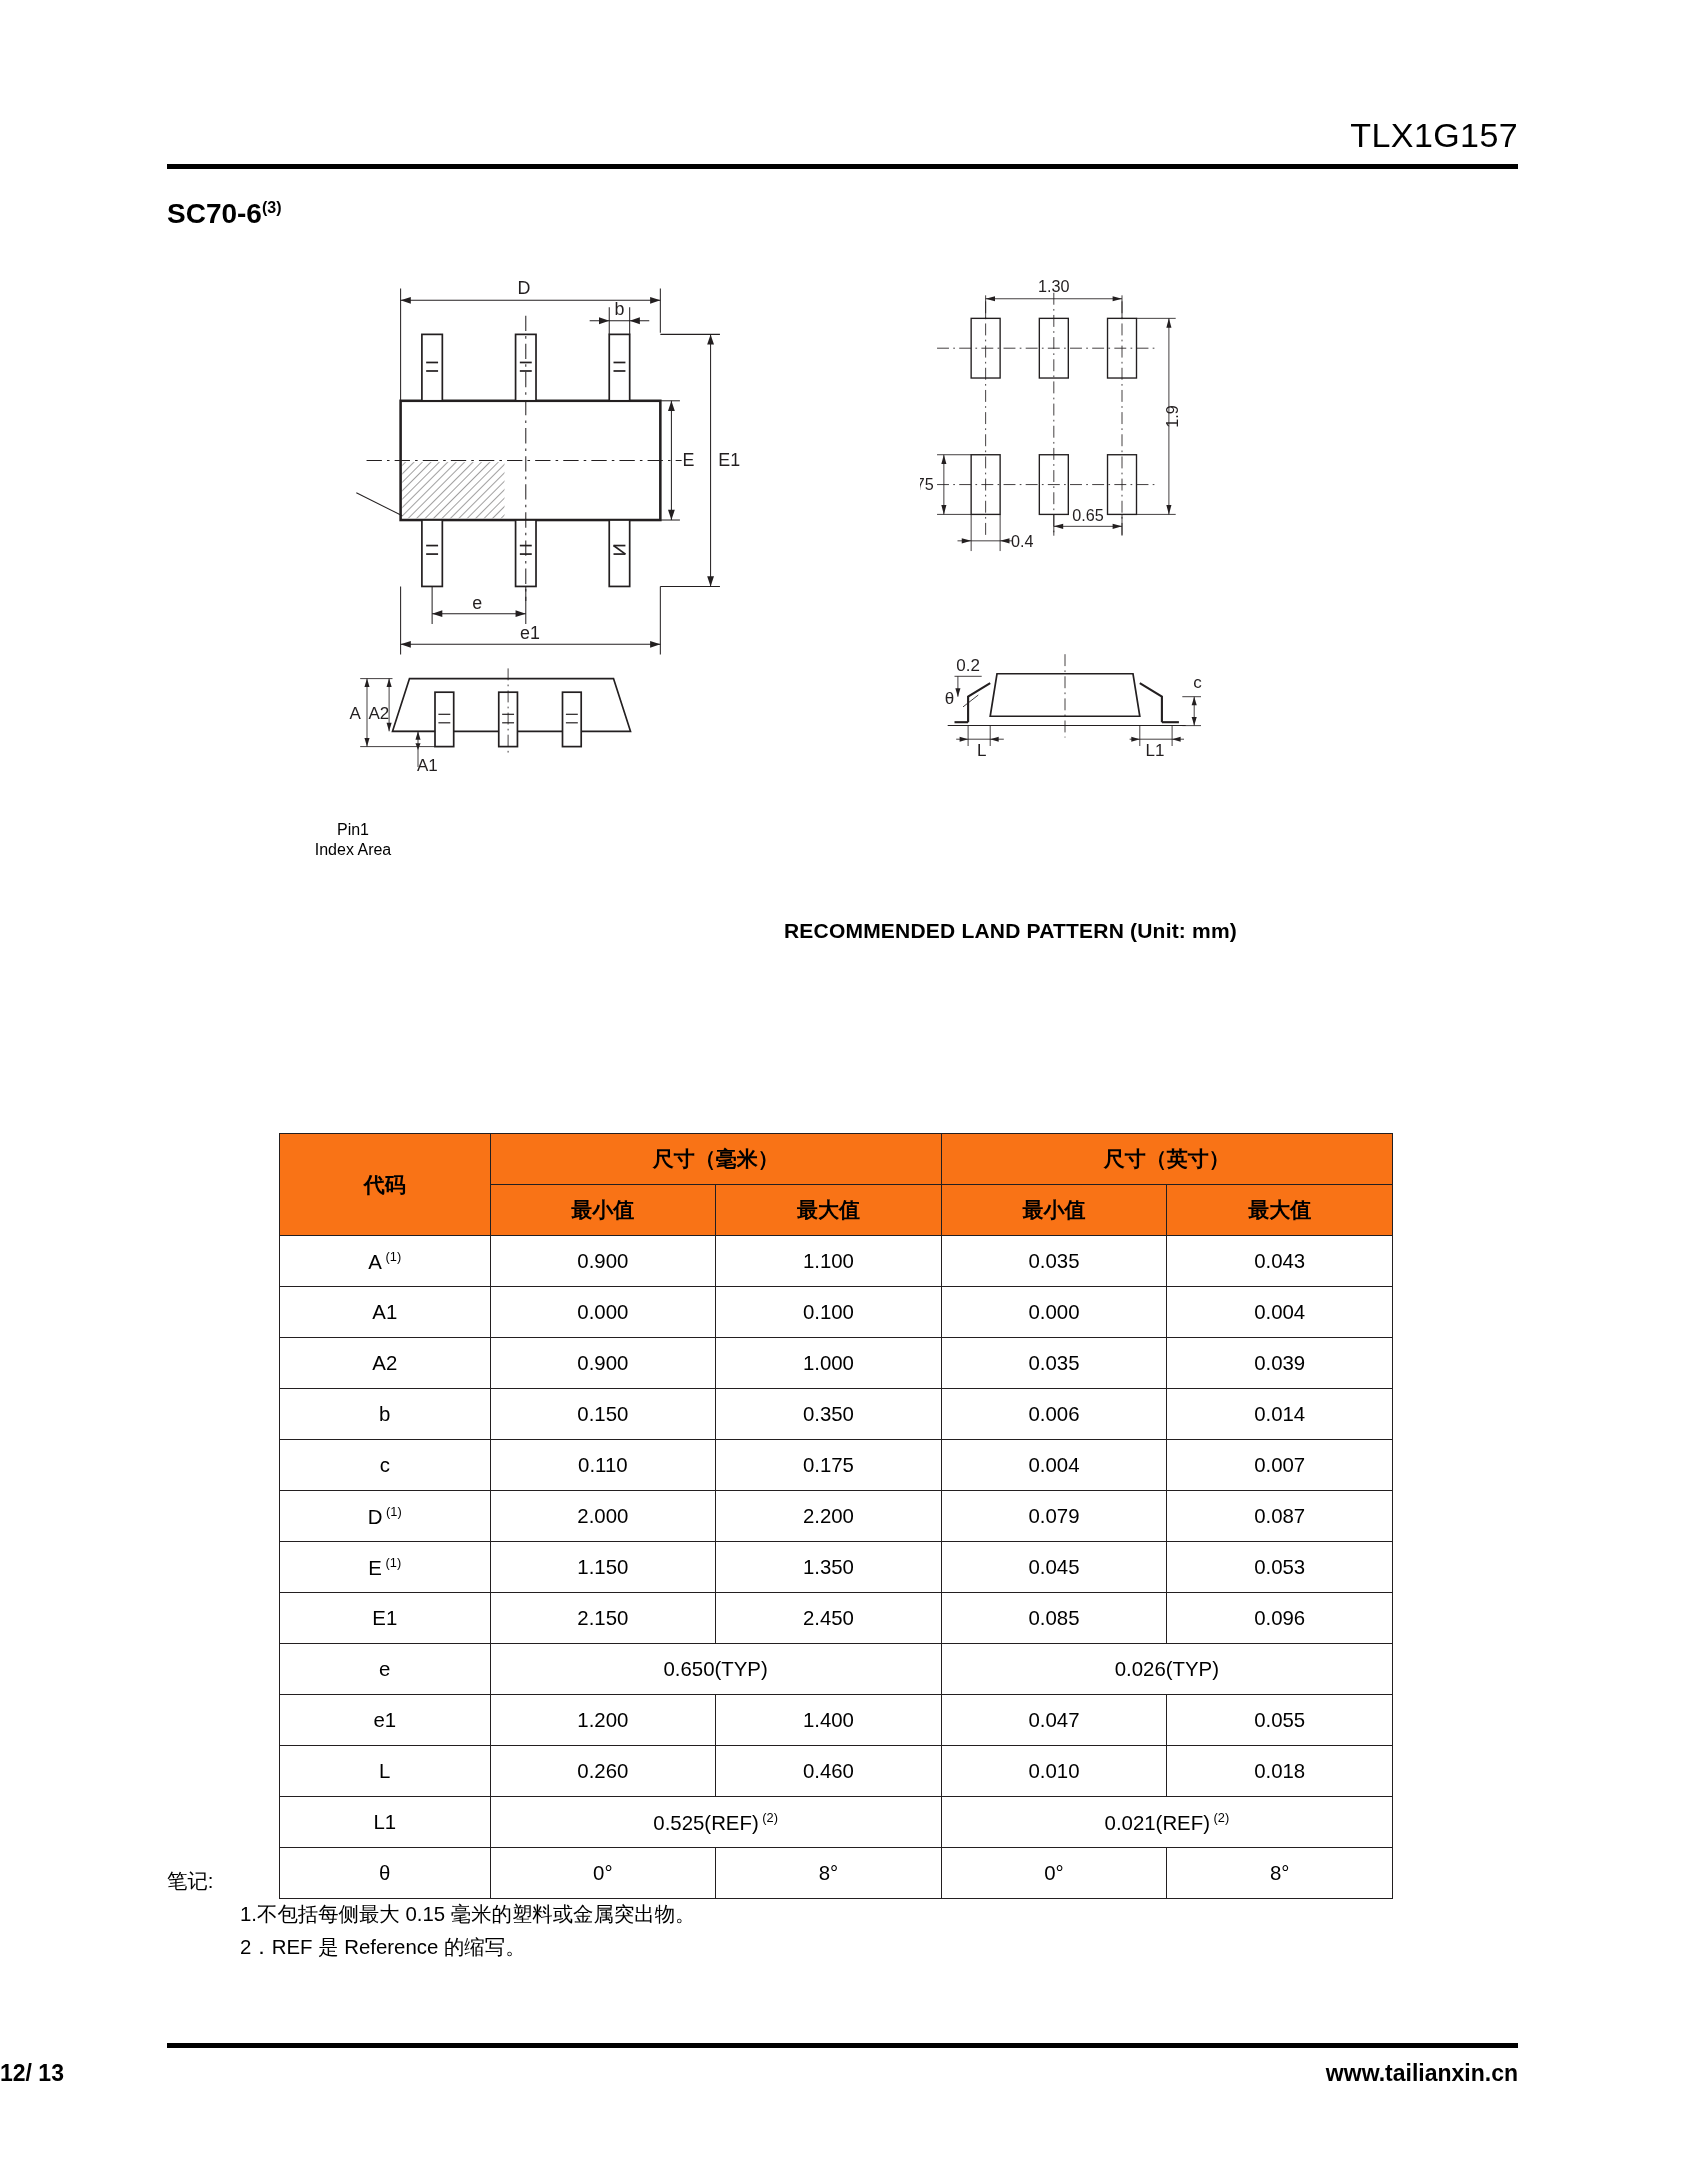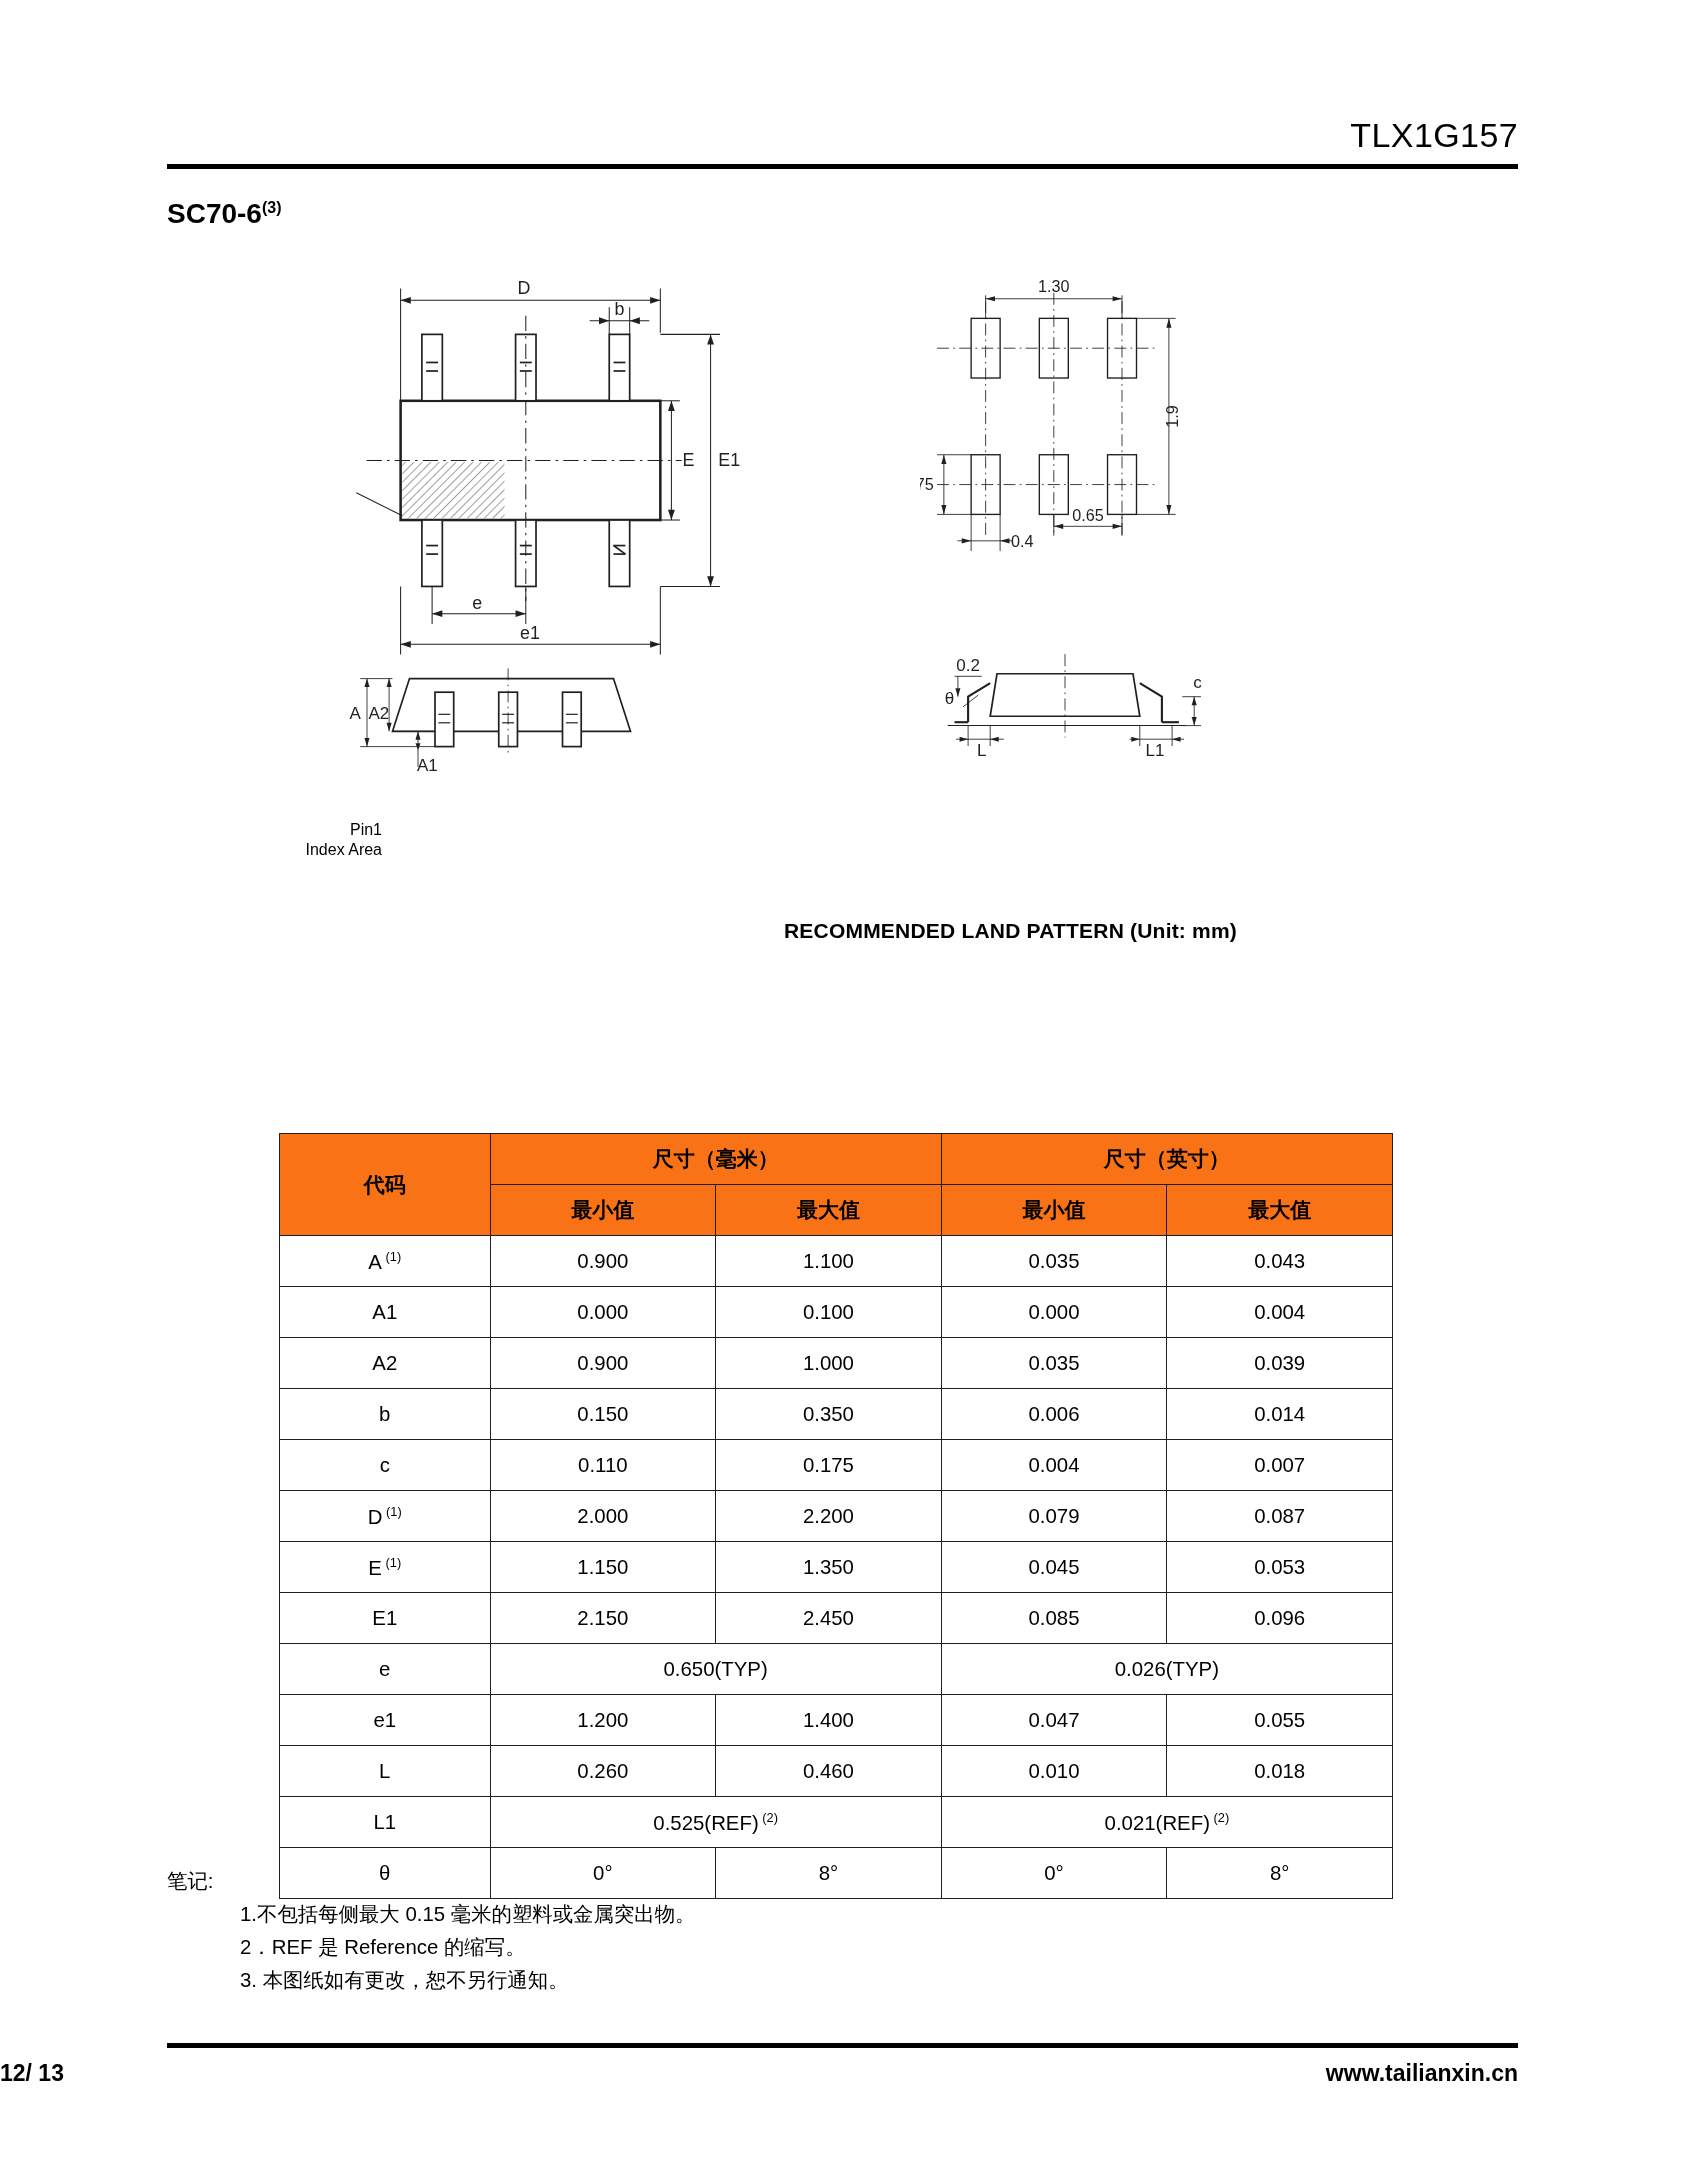--- a/index.html
+++ b/index.html
@@ -67,25 +67,25 @@
     position: absolute;
     left: 784px;
     top: 663px;
     font-size: 21px;
     font-weight: bold;
     letter-spacing: 0.2px;
   }
 
   .pin1-label {
     position: absolute;
-    left: 288px;
+    left: 306px;
     top: 564px;
     font-size: 16px;
     line-height: 1.28;
-    text-align: right;
+    text-align: center;
     width: 94px;
   }
 
   
   .dim-table {
     position: absolute;
     left: 279px;
     top: 1133px;
     width: 1114px;
     border-collapse: collapse;
@@ -510,21 +510,20 @@
           <td class="val">0°</td>
           <td class="val">8°</td>
         </tr>
       </tbody>
   </table>
 
   <div class="notes-title">笔记:</div>
   <div class="notes-list" id="notes-list">
       <div>1.不包括每侧最大 0.15 毫米的塑料或金属突出物。</div>
       <div>2．REF 是 Reference 的缩写。</div>
-      <div>3. 本图纸如有更改，恕不另行通知。</div>
     </div>
 
   <div class="footer-rule"></div>
   <div class="footer-page">12/ 13</div>
   <div class="footer-url">www.tailianxin.cn</div>
 
 </div>
 
 
 </body></html>

